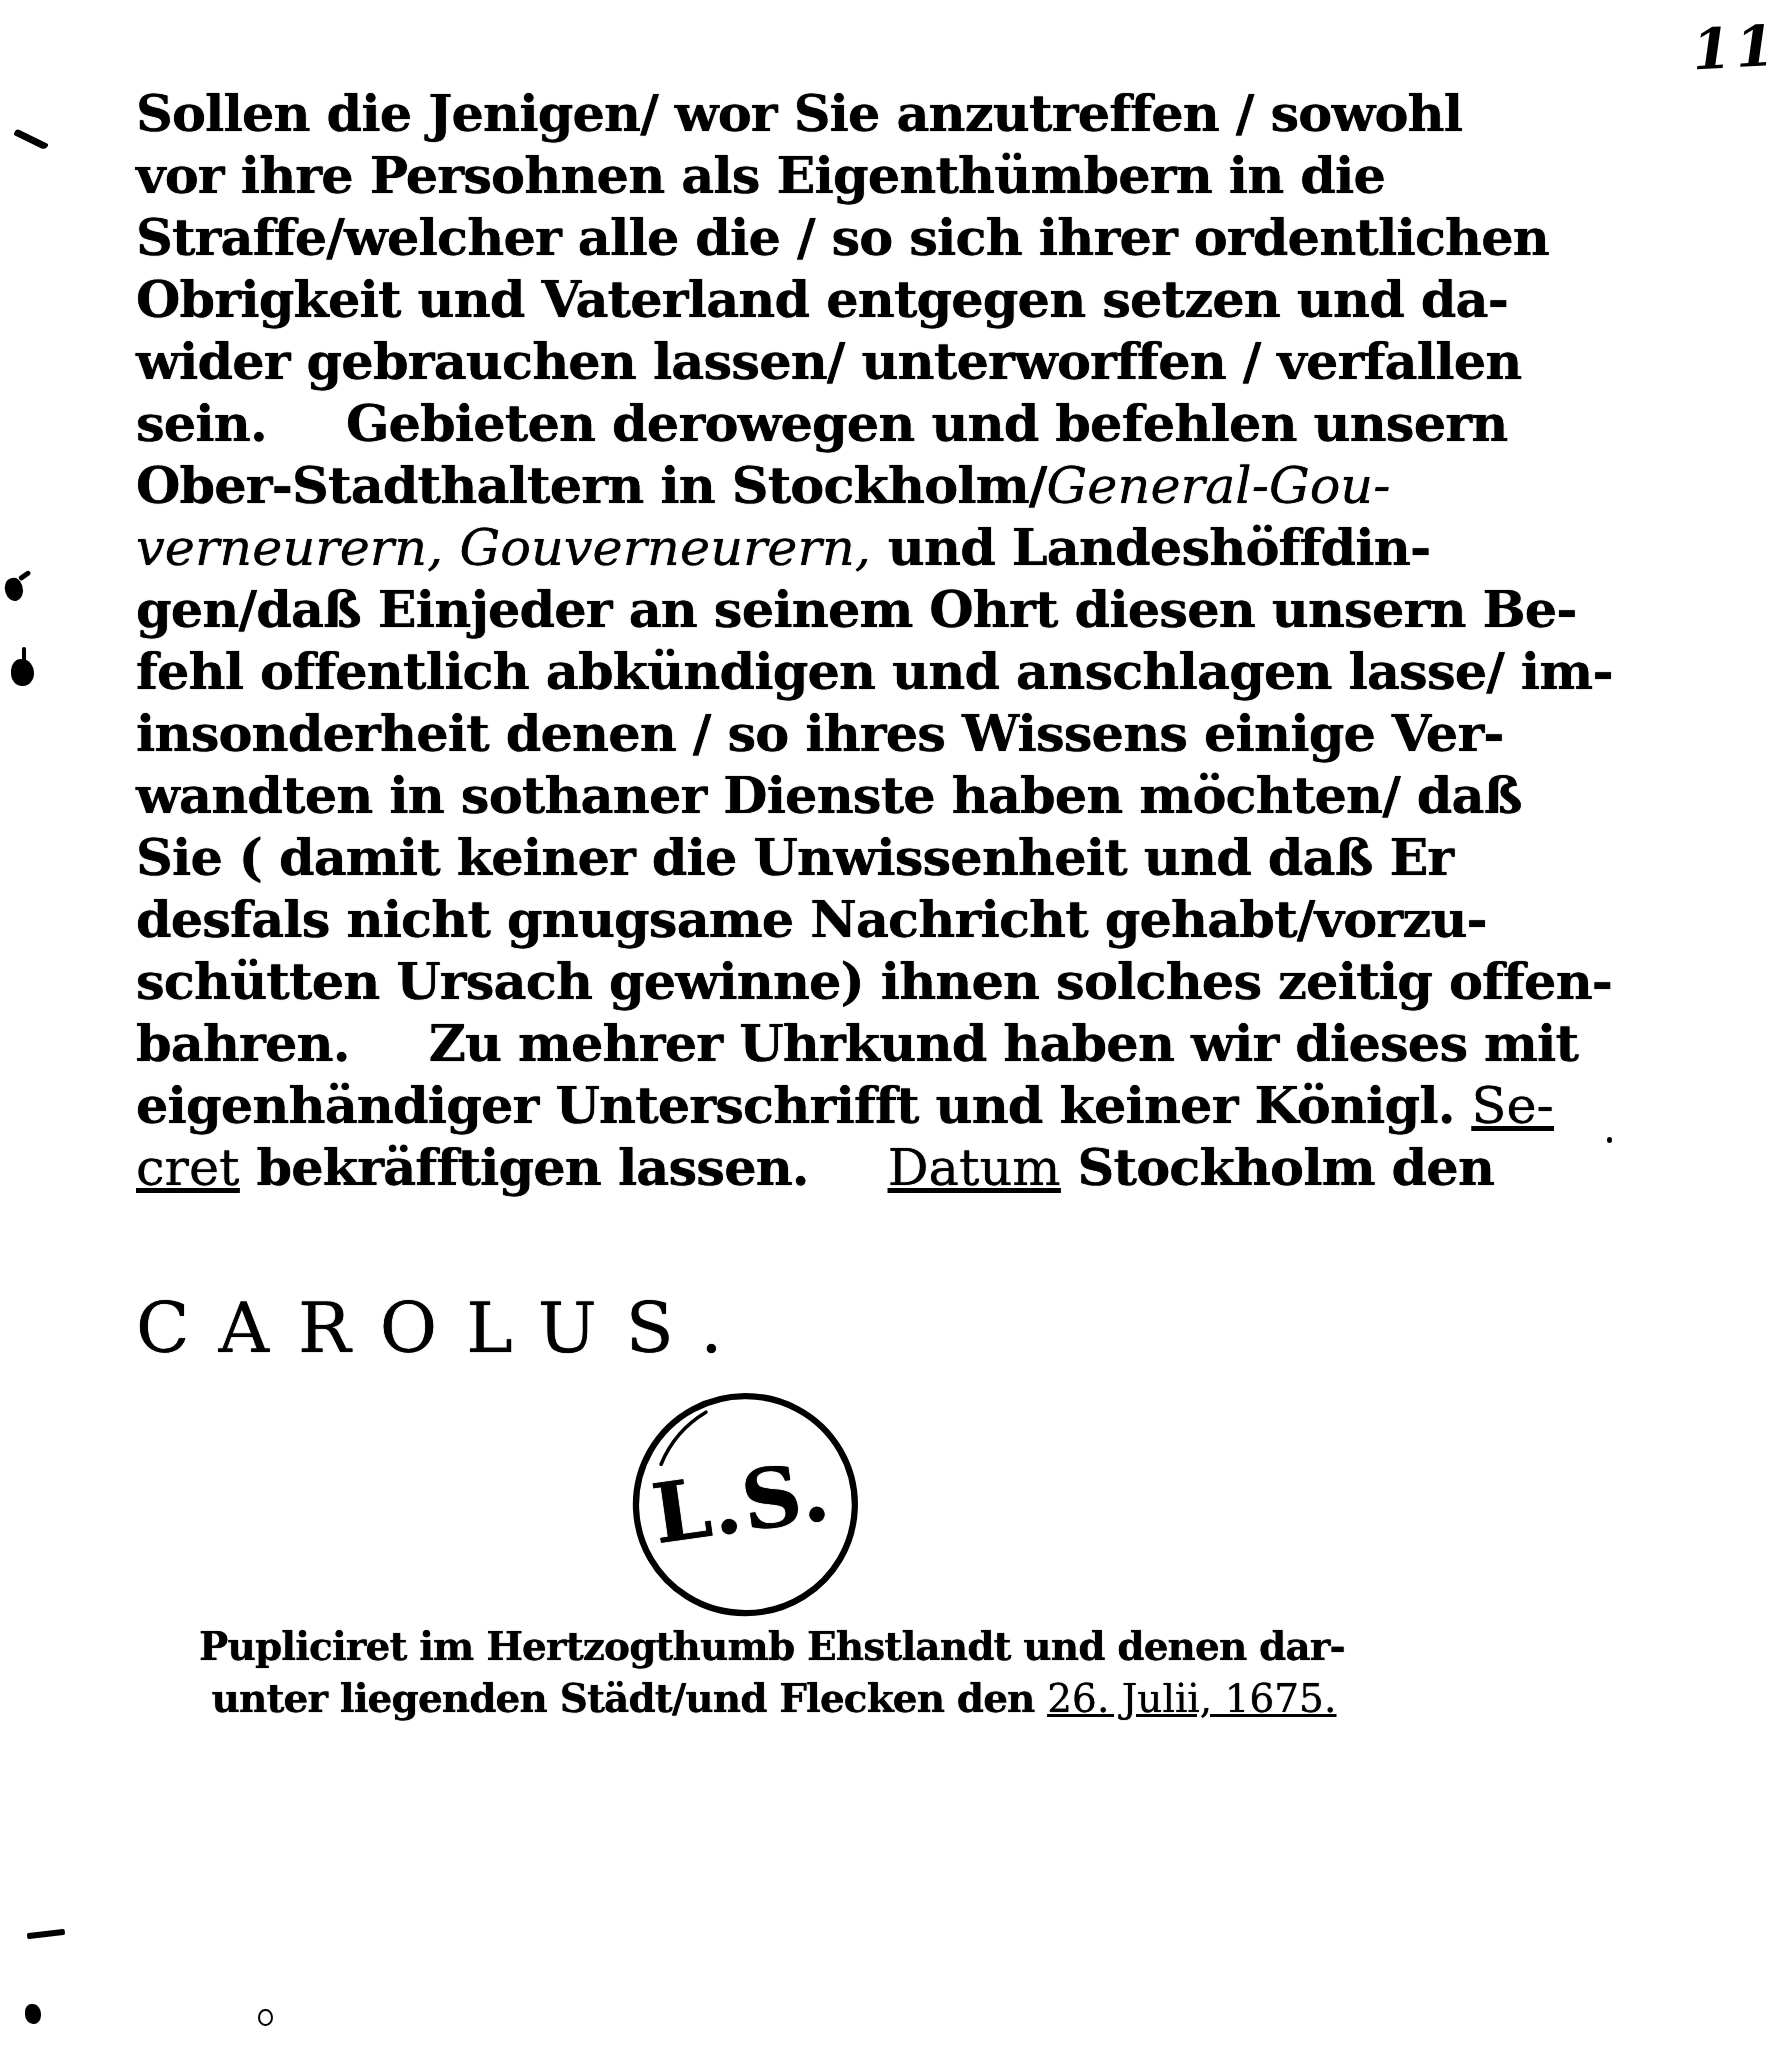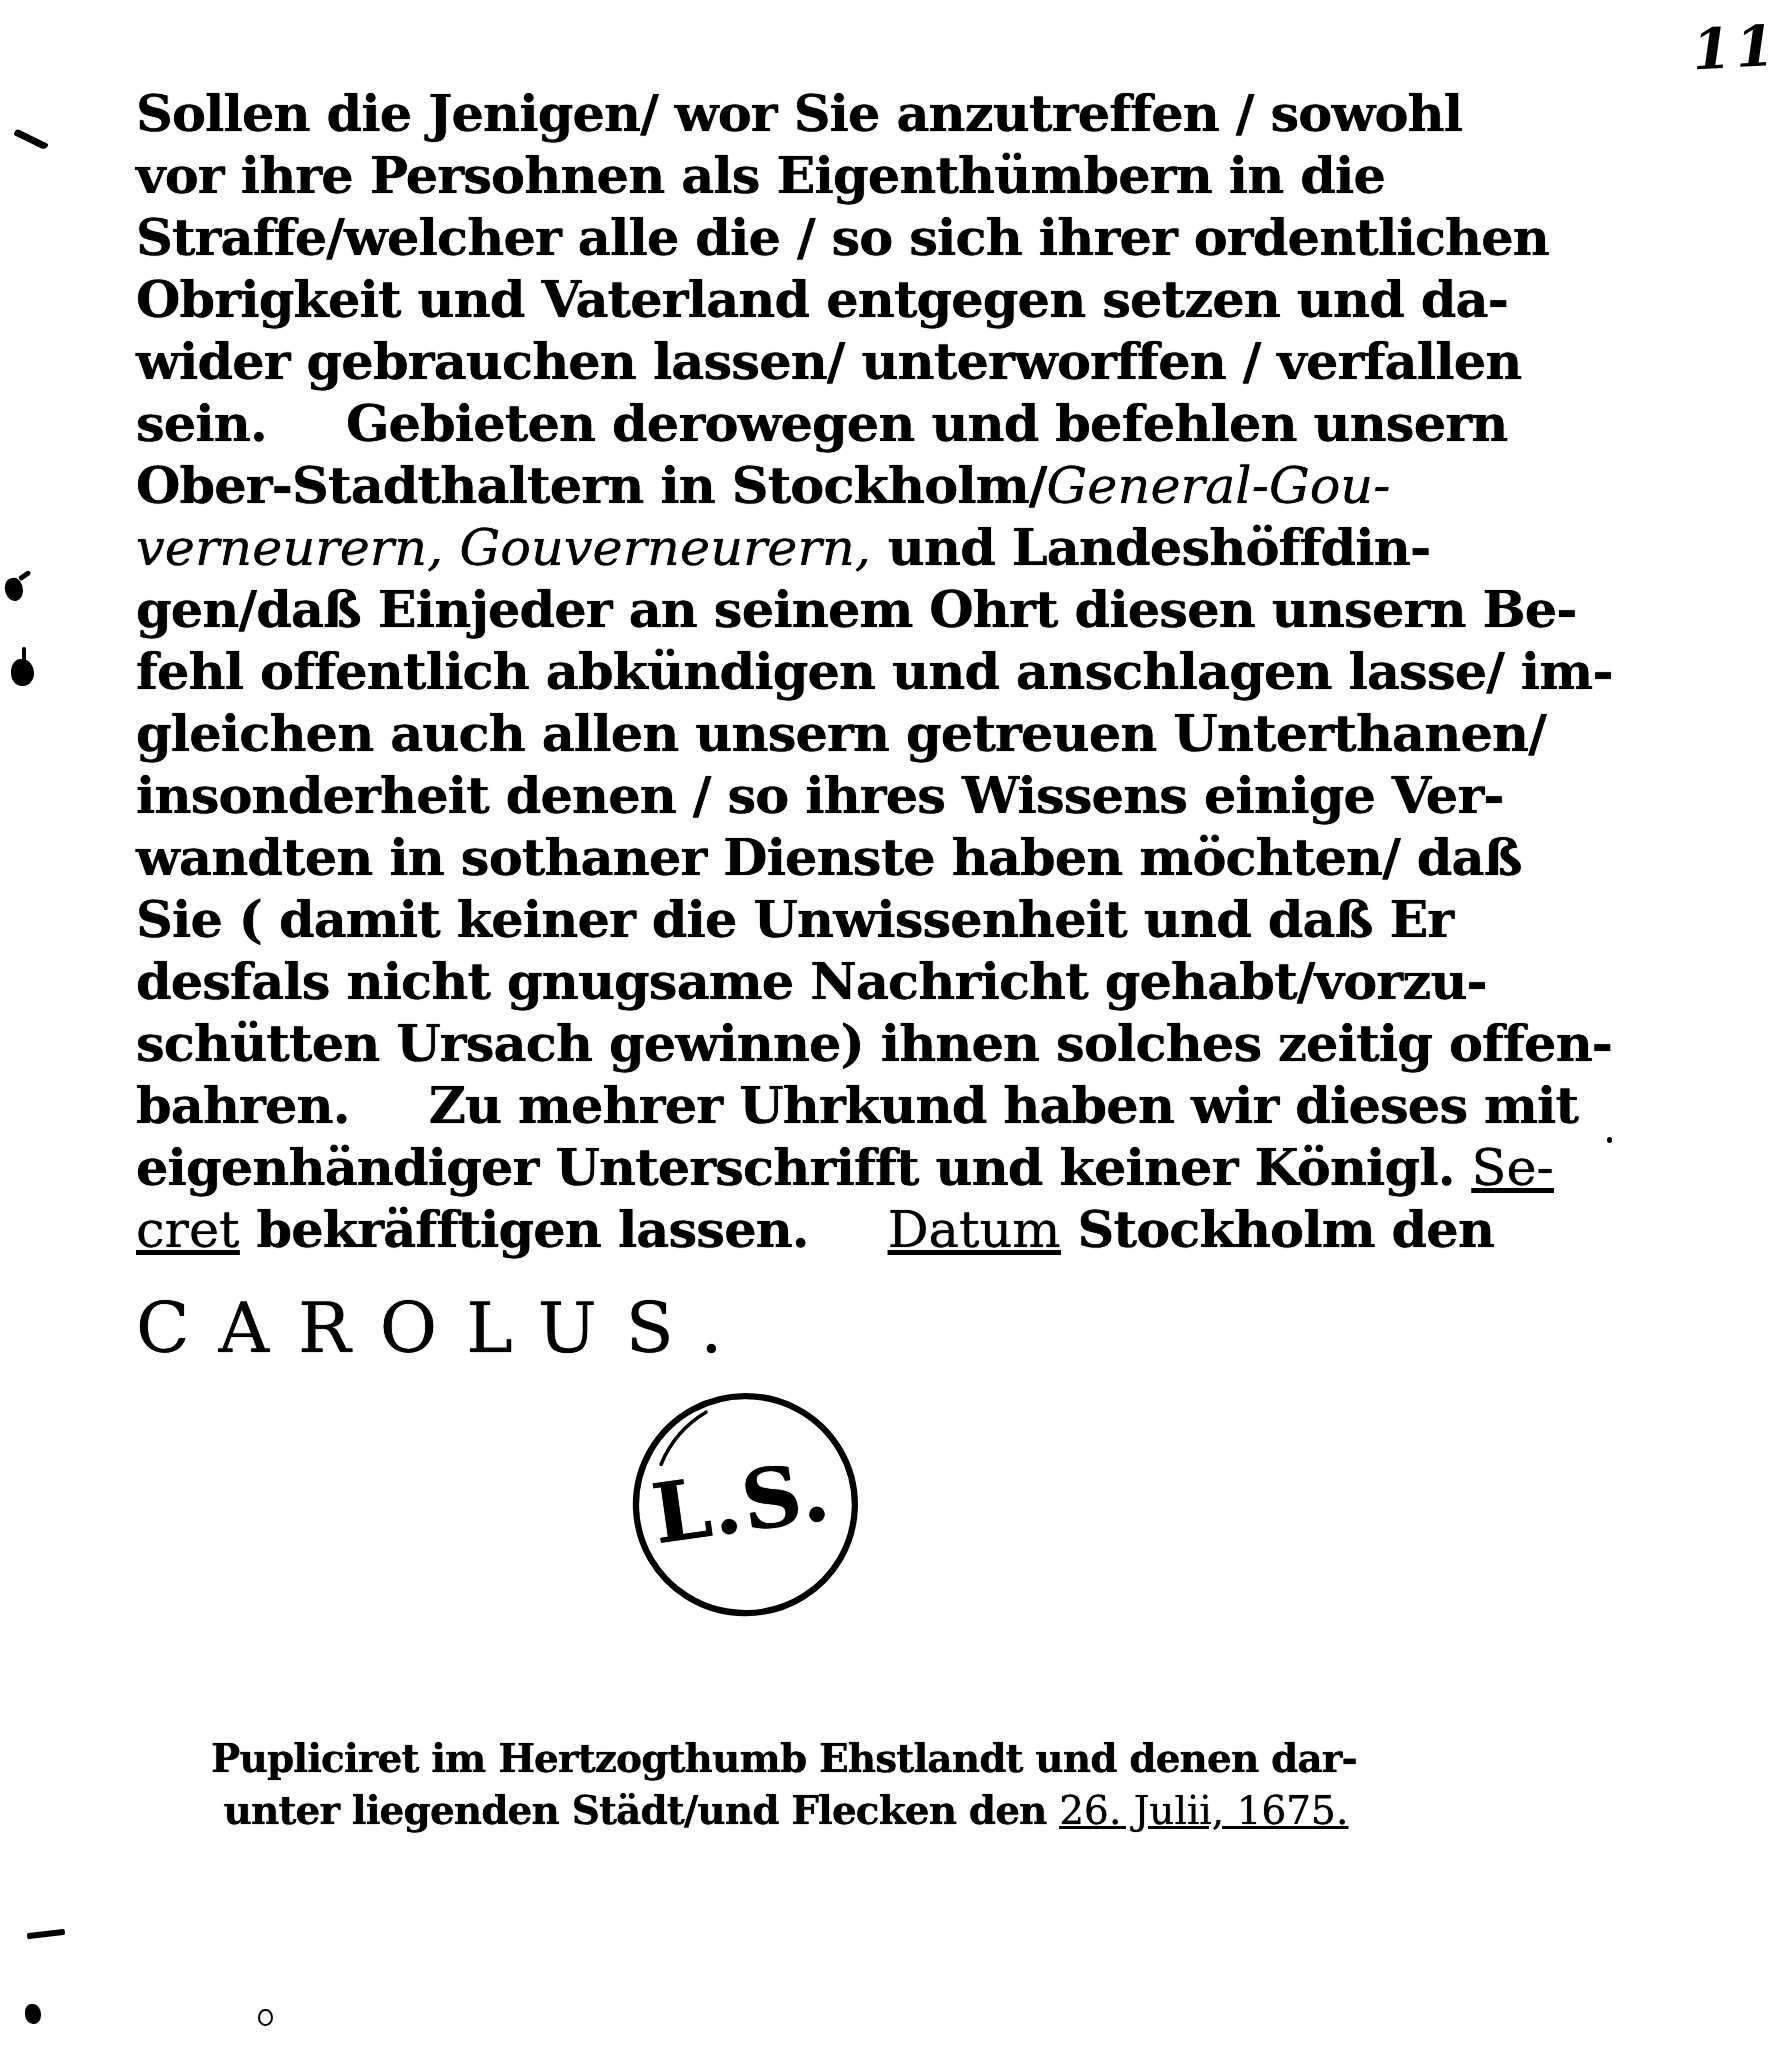--- a/index.html
+++ b/index.html
@@ -45,21 +45,21 @@
   .seal svg{position:absolute;left:0;top:0;}
   .seal-text{
     position:absolute;left:50%;top:50%;
     transform:translate(-52%,-54%) rotate(-8deg);
     font-size:82px;font-weight:bold;
     letter-spacing:1.8px;
     text-shadow:0 0 0.9px #000;
   }
   
   .footer-block{
-    position:absolute;left:199px;top:1732px;width:1130px;margin-left:12px;
+    position:absolute;left:199px;top:1620px;width:1130px;
   }
   .footer-block .line{
     height:52px;line-height:52px;
     font-size:39px;
   }
   .footer-block .line:nth-child(2){padding-left:12.5px;width:1118px;}
   
   .pagenum{
     position:absolute;left:1692px;top:12.5px;
     font-size:56px;font-weight:bold;font-style:italic;
@@ -99,21 +99,20 @@
       <div class="line"><span class="seg-fraktur">Sollen die Jenigen/ wor Sie anzutreffen / sowohl</span></div>
       <div class="line"><span class="seg-fraktur">vor ihre Persohnen als Eigenthümbern in die</span></div>
       <div class="line"><span class="seg-fraktur">Straffe/welcher alle die / so sich ihrer ordentlichen</span></div>
       <div class="line"><span class="seg-fraktur">Obrigkeit und Vaterland entgegen setzen und da-</span></div>
       <div class="line"><span class="seg-fraktur">wider gebrauchen lassen/ unterworffen / verfallen</span></div>
       <div class="line"><span class="seg-fraktur">sein.</span><span class="seg-gap"></span><span class="seg-fraktur">Gebieten derowegen und befehlen unsern</span></div>
       <div class="line"><span class="seg-fraktur">Ober-Stadthaltern in Stockholm/</span><span class="seg-italic">General-Gou-</span></div>
       <div class="line"><span class="seg-italic">verneurern, Gouverneurern,</span><span class="seg-fraktur"> und Landeshöffdin-</span></div>
       <div class="line"><span class="seg-fraktur">gen/daß Einjeder an seinem Ohrt diesen unsern Be-</span></div>
       <div class="line"><span class="seg-fraktur">fehl offentlich abkündigen und anschlagen lasse/ im-</span></div>
-      <div class="line"><span class="seg-fraktur">gleichen auch allen unsern getreuen Unterthanen/</span></div>
       <div class="line"><span class="seg-fraktur">insonderheit denen / so ihres Wissens einige Ver-</span></div>
       <div class="line"><span class="seg-fraktur">wandten in sothaner Dienste haben möchten/ daß</span></div>
       <div class="line"><span class="seg-fraktur">Sie ( damit keiner die Unwissenheit und daß Er</span></div>
       <div class="line"><span class="seg-fraktur">desfals nicht gnugsame Nachricht gehabt/vorzu-</span></div>
       <div class="line"><span class="seg-fraktur">schütten Ursach gewinne) ihnen solches zeitig offen-</span></div>
       <div class="line"><span class="seg-fraktur">bahren.</span><span class="seg-gap"></span><span class="seg-fraktur">Zu mehrer Uhrkund haben wir dieses mit</span></div>
       <div class="line"><span class="seg-fraktur">eigenhändiger Unterschrifft und keiner Königl. </span><span class="seg-antiqua">Se-</span></div>
       <div class="line"><span class="seg-antiqua">cret</span><span class="seg-fraktur"> bekräfftigen lassen.</span><span class="seg-gap"></span><span class="seg-antiqua">Datum</span><span class="seg-fraktur"> Stockholm den</span></div>
     </div>
 

